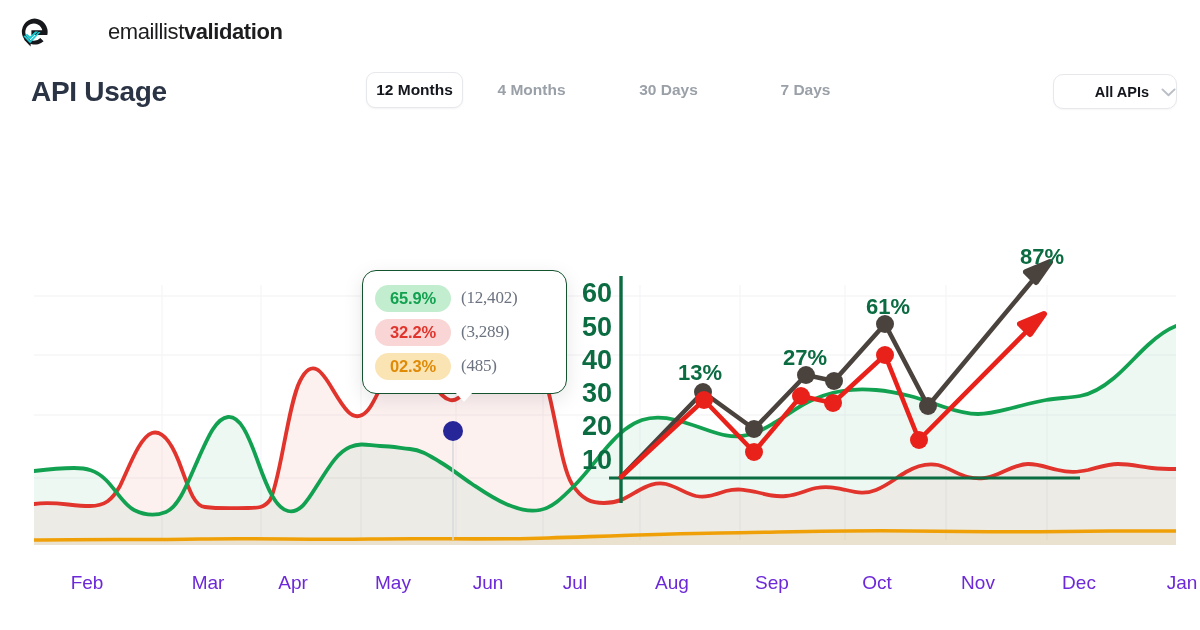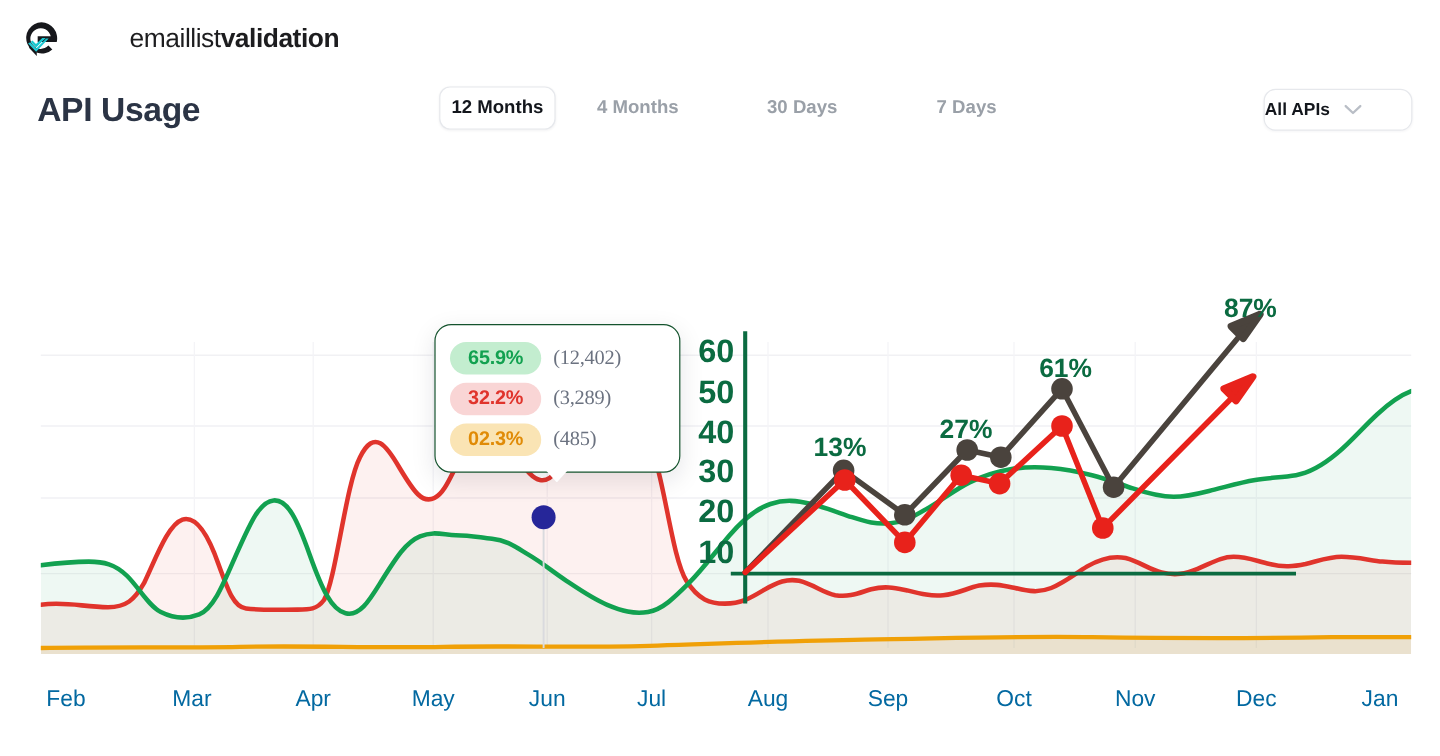--- a/index.html
+++ b/index.html
@@ -91,21 +91,21 @@
     left: 1053px;
     top: 4px;
     width: 122px;
     height: 33px;
     border: 1px solid #e6e8ec;
     border-radius: 10px;
     background: #fff;
     box-shadow: 0 1px 2px rgba(16,24,40,0.04);
     display: flex;
     align-items: center;
-    justify-content: flex-start;
+    justify-content: flex-end;
     gap: 12px;
     cursor: pointer;
   }
   .api-select-label {
     font-size: 14.5px;
     font-weight: 700;
     color: #13161c;
   }
 
   
@@ -123,23 +123,24 @@
   .months {
     position: absolute;
     left: 0;
     top: 572px;
     width: 1200px;
     height: 34px;
   }
   .month-label {
     position: absolute;
     font-size: 19px;
-    color: #0369a1;
+    color: #6d28d9;
     transform: translateX(-50%);
     white-space: nowrap;
+    margin-left: 32px;
   }
 
   
   .tooltip {
     position: absolute;
     left: 362px;
     top: 270px;
     width: 205px;
     background: #ffffff;
     border: 1px solid #14532d;
@@ -325,21 +326,21 @@
   </div>
   <div class="tip-row">
     <span class="tip-pill amber">02.3%</span>
     <span class="tip-count">(485)</span>
   </div>
   <div class="tip-arrow"></div>
 </div>
 
 <div class="months">
   <span class="month-label" style="left:55px">Feb</span>
-  <span class="month-label" style="left:160px">Mar</span>
+  <span class="month-label" style="left:176px">Mar</span>
   <span class="month-label" style="left:261px">Apr</span>
   <span class="month-label" style="left:361px">May</span>
   <span class="month-label" style="left:456px">Jun</span>
   <span class="month-label" style="left:543px">Jul</span>
   <span class="month-label" style="left:640px">Aug</span>
   <span class="month-label" style="left:740px">Sep</span>
   <span class="month-label" style="left:845px">Oct</span>
   <span class="month-label" style="left:946px">Nov</span>
   <span class="month-label" style="left:1047px">Dec</span>
   <span class="month-label" style="left:1150px">Jan</span>

